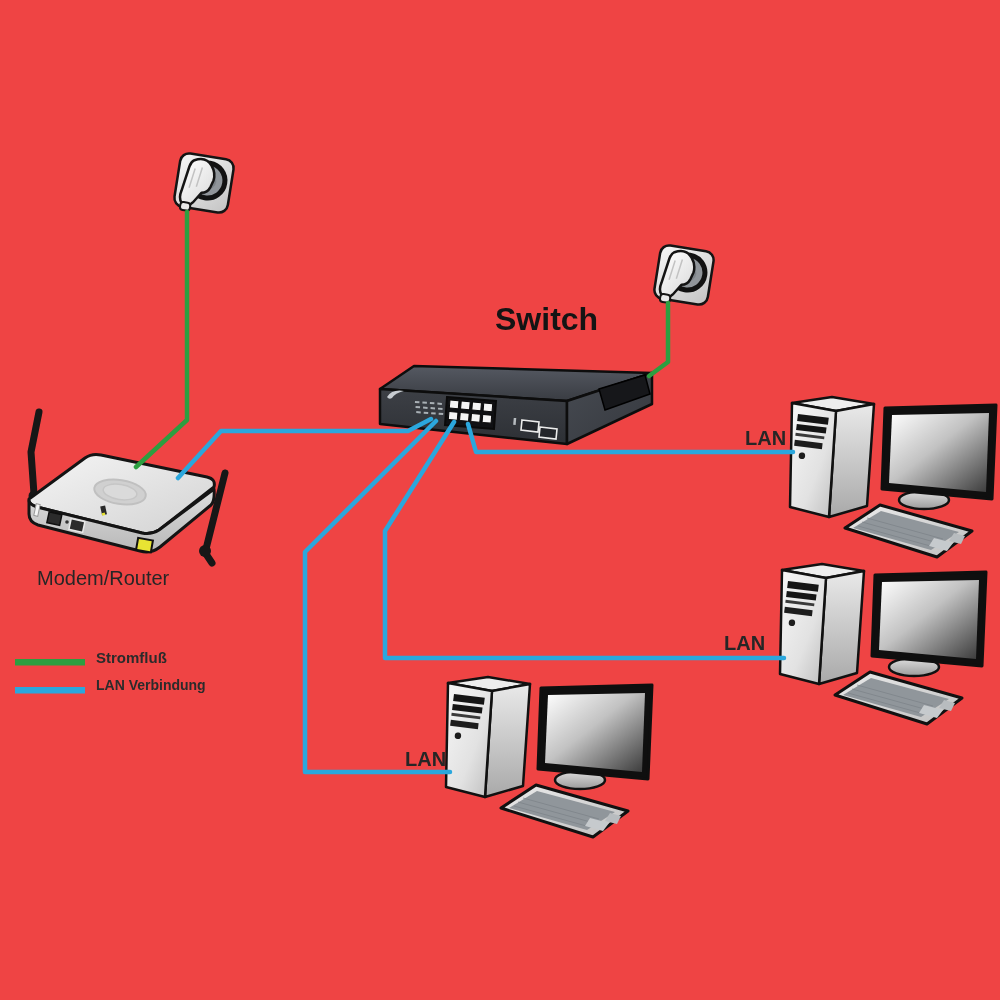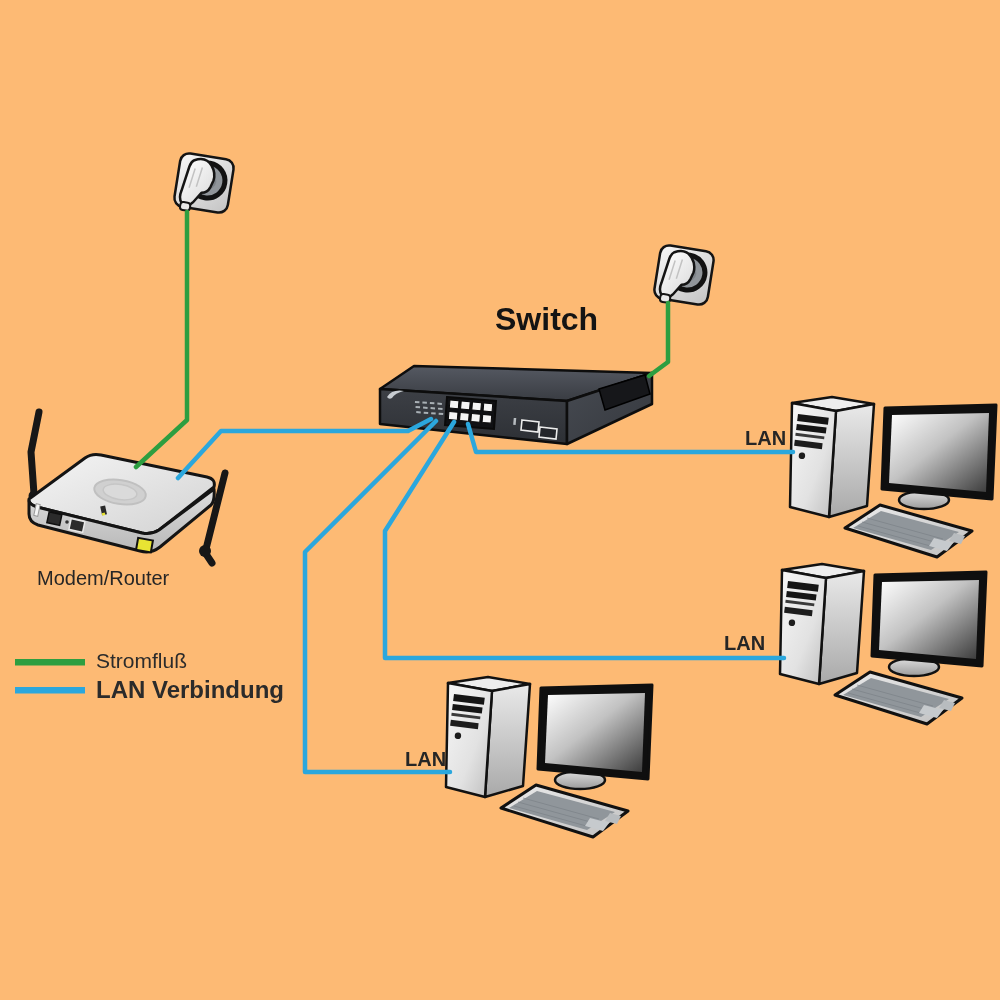--- a/index.html
+++ b/index.html
@@ -1,28 +1,28 @@
 <!DOCTYPE html>
 <html><head>
 <meta charset="utf-8">
 <style>
   html,body{margin:0;padding:0;background:#ffffff;}
   .stage{
-    position:relative;width:1000px;height:1000px;background:#fdba74;
+    position:relative;width:1000px;height:1000px;background:#ef4444;
     font-family:"Liberation Sans", sans-serif;overflow:hidden;
   }
   .stage svg{position:absolute;left:0;top:0;}
   .lbl{position:absolute;line-height:1;color:#1d1d1d;white-space:nowrap;}
   .title{left:495px;top:303px;font-size:32px;font-weight:700;color:#141414;}
   .modem-lbl{left:37px;top:568px;font-size:20px;font-weight:400;color:#262626;}
   .lan1{left:745px;top:428px;font-size:20px;font-weight:700;color:#262626;}
   .lan2{left:724px;top:633px;font-size:20px;font-weight:700;color:#262626;}
   .lan3{left:405px;top:749px;font-size:20px;font-weight:700;color:#262626;}
-  .leg1{left:96px;top:650px;font-size:21px;font-weight:400;color:#2b2b2b;}
-  .leg2{left:96px;top:678px;font-size:24px;font-weight:700;color:#2b2b2b;}
+  .leg1{left:96px;top:650px;font-size:15px;font-weight:700;color:#2b2b2b;}
+  .leg2{left:96px;top:678px;font-size:14px;font-weight:700;color:#2b2b2b;}
 </style>
 </head>
 <body>
 
 <div class="stage">
 
   <svg width="1000" height="1000" viewBox="0 0 1000 1000">
     <defs>
       <linearGradient id="gTop" x1="0" y1="0" x2="0" y2="1">
         <stop offset="0" stop-color="#555962"></stop>

